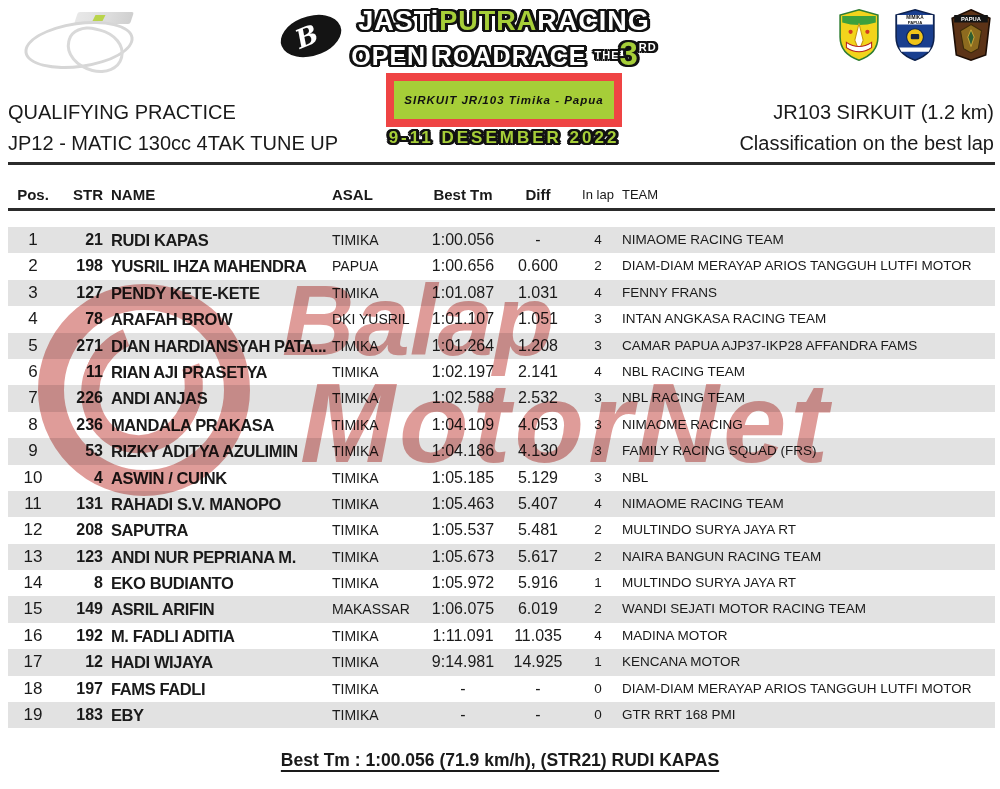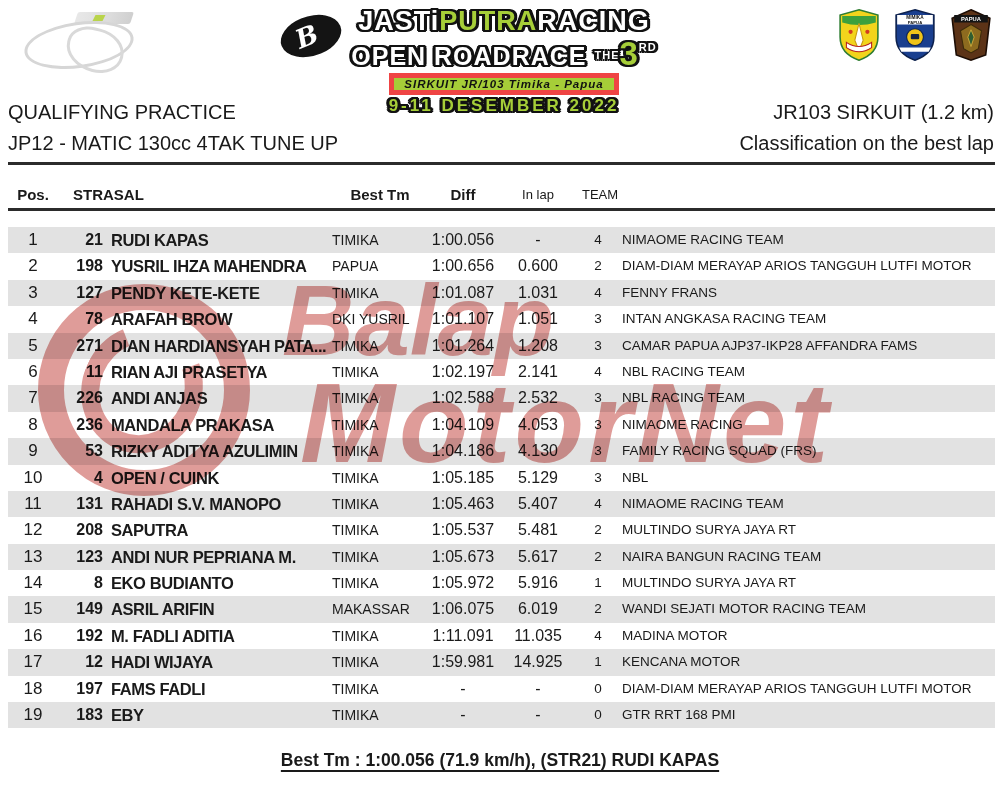--- a/index.html
+++ b/index.html
@@ -27,22 +27,22 @@
   .lg1{margin-top:4px;font-size:27px;letter-spacing:1px;}
   .lg1 .w{color:#ffffff;}
   .lg1 .g{color:#a6ce38;}
   .lg2{margin-top:2px;font-size:25px;letter-spacing:1px;color:#fff;}
   .lg2 .the{font-size:11px;vertical-align:6px;}
   .lg2 .three{font-size:33px;color:#a6ce38;}
   .lg2 .rd{font-size:11px;vertical-align:14px;color:#fff;}
   .lg-swoosh{position:absolute;left:-6px;top:14px;width:58px;height:36px;background:#141414;
     border-radius:50% 60% 50% 60%;transform:rotate(-22deg);box-shadow:0 0 0 2px #141414;}
   .lg-swoosh span{position:absolute;left:14px;top:2px;color:#fff;font-size:26px;font-style:italic;font-weight:bold;font-family:"DejaVu Serif",serif;}
-  .lg3{margin:3px auto 0 auto;display:inline-block;background:#a6ce38;border:5px solid #ef4444;
-    color:#111;font-size:11.5px;font-weight:bold;font-style:italic;padding:0 10px;letter-spacing:1px;}
+  .lg3{margin:3px auto 0 auto;display:inline-block;background:#a6ce38;border:8px solid #ef4444;
+    color:#111;font-size:11.5px;font-weight:bold;font-style:italic;padding:13px 10px;letter-spacing:1px;}
   .lg4{margin-top:2px;font-size:17px;letter-spacing:3px;color:#a6ce38;}
 
   #badges{position:absolute;right:8px;top:8px;width:168px;height:58px;display:flex;gap:14px;justify-content:flex-end;}
   .badge{width:42px;height:54px;}
 
   
   .h-left1{position:absolute;left:8px;top:101px;font-size:20px;}
   .h-right1{position:absolute;right:6px;top:101px;font-size:20px;text-align:right;}
   .h-left2{position:absolute;left:8px;top:132px;font-size:20px;}
   .h-right2{position:absolute;right:6px;top:132px;font-size:20px;text-align:right;}
@@ -147,20 +147,21 @@
 
   <div class="h-left1">QUALIFYING PRACTICE</div>
   <div class="h-right1">JR103 SIRKUIT (1.2 km)</div>
   <div class="h-left2">JP12 - MATIC 130cc 4TAK TUNE UP</div>
   <div class="h-right2">Classification on the best lap</div>
   <div class="rule" id="rule1"></div>
 
   <div id="col-header" class="grid-row">
     <div class="c-pos">Pos.</div>
     <div class="c-str">STR</div>
+    <div class="c-name">NAME</div>
     <div class="c-asal">ASAL</div>
     <div class="c-best">Best Tm</div>
     <div class="c-diff">Diff</div>
     <div class="c-inlap">In lap</div>
     <div class="c-team">TEAM</div>
   </div>
   <div class="rule" id="rule2"></div>
 
   <div id="rows">
       <div class="t-row grid-row odd">
@@ -249,21 +250,21 @@
       <div class="c-name row-text">RIZKY ADITYA AZULIMIN</div>
       <div class="c-asal row-text">TIMIKA</div>
       <div class="c-best row-text">1:04.186</div>
       <div class="c-diff row-text">4.130</div>
       <div class="c-inlap row-text">3</div>
       <div class="c-team row-text">FAMILY RACING SQUAD (FRS)</div>
     </div>
       <div class="t-row grid-row">
       <div class="c-pos row-text">10</div>
       <div class="c-str row-text">4</div>
-      <div class="c-name row-text">OPEN / CUINK</div>
+      <div class="c-name row-text">ASWIN / CUINK</div>
       <div class="c-asal row-text">TIMIKA</div>
       <div class="c-best row-text">1:05.185</div>
       <div class="c-diff row-text">5.129</div>
       <div class="c-inlap row-text">3</div>
       <div class="c-team row-text">NBL</div>
     </div>
       <div class="t-row grid-row odd">
       <div class="c-pos row-text">11</div>
       <div class="c-str row-text">131</div>
       <div class="c-name row-text">RAHADI S.V. MANOPO</div>
@@ -321,21 +322,21 @@
       <div class="c-best row-text">1:11.091</div>
       <div class="c-diff row-text">11.035</div>
       <div class="c-inlap row-text">4</div>
       <div class="c-team row-text">MADINA MOTOR</div>
     </div>
       <div class="t-row grid-row odd">
       <div class="c-pos row-text">17</div>
       <div class="c-str row-text">12</div>
       <div class="c-name row-text">HADI WIJAYA</div>
       <div class="c-asal row-text">TIMIKA</div>
-      <div class="c-best row-text">1:59.981</div>
+      <div class="c-best row-text">9:14.981</div>
       <div class="c-diff row-text">14.925</div>
       <div class="c-inlap row-text">1</div>
       <div class="c-team row-text">KENCANA MOTOR</div>
     </div>
       <div class="t-row grid-row">
       <div class="c-pos row-text">18</div>
       <div class="c-str row-text">197</div>
       <div class="c-name row-text">FAMS FADLI</div>
       <div class="c-asal row-text">TIMIKA</div>
       <div class="c-best row-text">-</div>

